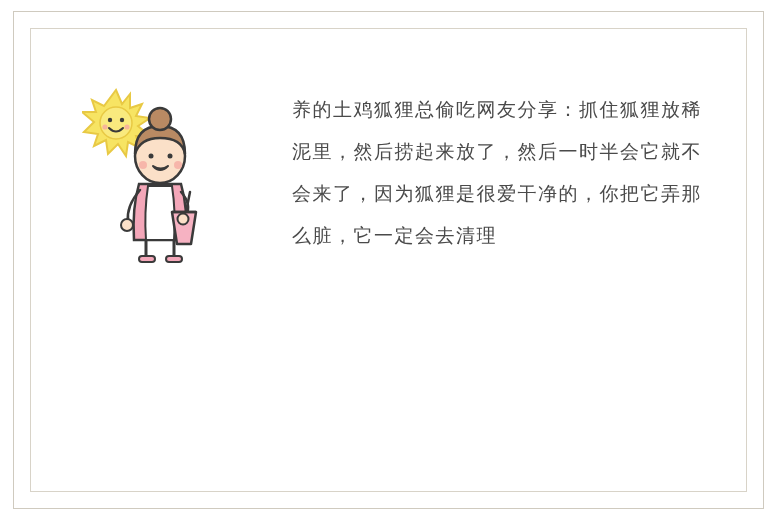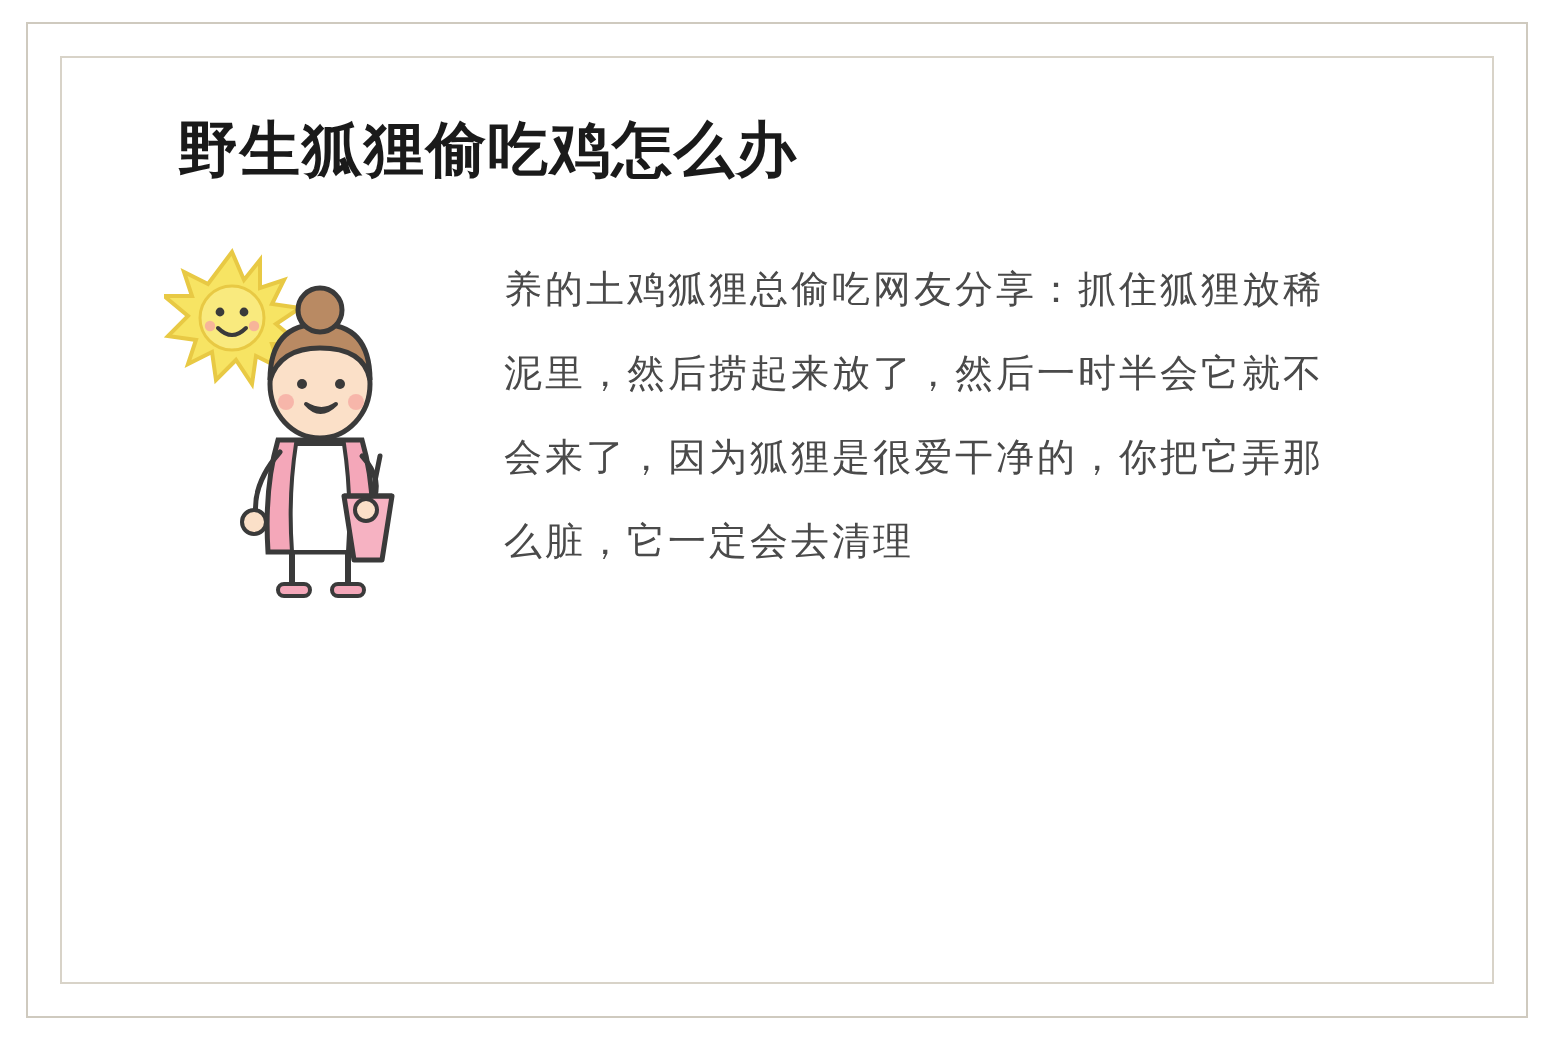--- a/index.html
+++ b/index.html
@@ -53,20 +53,21 @@
     font-weight: bold;
     color: #1a1a1a;
     letter-spacing: 1px;
     margin: 0 0 0 27px;
     line-height: 1.2;
   }
   .body-row {
     display: flex;
     align-items: flex-start;
     margin-top: 30px;
+    gap: 40px;
   }
   .illustration {
     width: 152px;
     height: 175px;
     flex: 0 0 152px;
     position: relative;
     margin-left: 20px;
   }
   .article-text {
     margin-left: 18px;
@@ -83,21 +84,20 @@
 </style>
 </head>
 <body>
 
 <div class="page">
   <div class="outer-frame"></div>
   <div class="inner-frame"></div>
 
   <div class="content">
 
-    <h1 class="title">野生狐狸偷吃鸡怎么办</h1>
 
     <div class="body-row">
 
       <div class="illustration">
         <svg width="152" height="175" viewBox="0 0 152 175" xmlns="http://www.w3.org/2000/svg">
 
           <g>
             <g stroke="#e8c944" stroke-width="2" fill="#f7e463">
               <polygon points="34,2 40,16 48,6 48,20 60,16 54,28 68,30 56,38 68,48 54,48 58,60 46,54 44,68 36,56 26,66 24,52 12,58 16,46 2,44 12,34 0,24 14,24 10,12 22,18"></polygon>
             </g>

